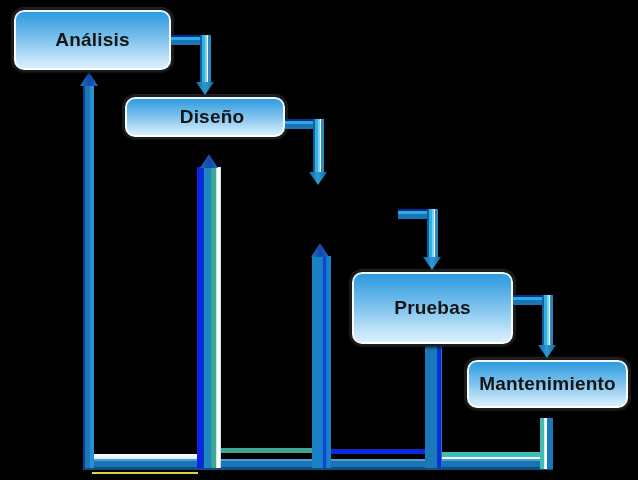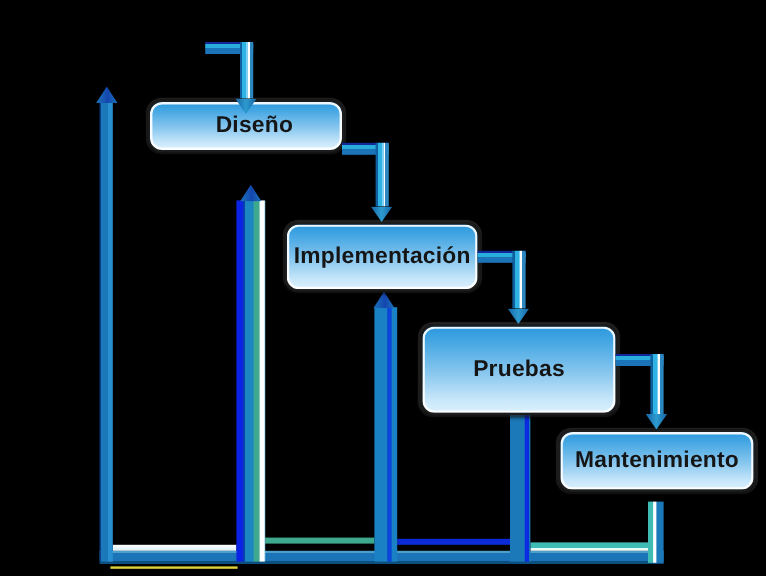--- a/index.html
+++ b/index.html
@@ -70,25 +70,25 @@
   <div class="arr arr-up" style="left:200px;top:154px;"></div>
 
   <div class="riser riser-i" style="left:312px;top:256px;height:212px;"></div>
   <div class="arr arr-up" style="left:311px;top:243px;"></div>
 
   <div class="riser riser-p" style="left:425px;top:343px;height:125px;"></div>
   <div class="arr arr-up" style="left:423px;top:330px;"></div>
 
   <div class="riser drop-m" style="left:540px;top:418px;height:51px;"></div>
 
-  <div class="stage" style="left:123px;top:83px;width:164px;height:44px;padding-left:14px;">
+  <div class="stage" style="left:12px;top:8px;width:161px;height:64px;">
+    <span class="stage-label">Análisis</span>
+  </div>
+  <div class="stage" style="left:123px;top:95px;width:164px;height:44px;padding-left:14px;">
     <span class="stage-label">Diseño</span>
-  </div>
-  <div class="stage" style="left:237px;top:185px;width:163px;height:58px;">
-    <span class="stage-label">Implementación</span>
   </div>
   <div class="stage" style="left:350px;top:270px;width:165px;height:76px;align-items:center;">
     <span class="stage-label">Pruebas</span>
   </div>
   <div class="stage" style="left:465px;top:358px;width:165px;height:52px;">
     <span class="stage-label">Mantenimiento</span>
   </div>
 
   <div class="hpipe" style="left:171px;top:35px;width:40px;"></div>
   <div class="vpipe" style="left:200px;top:35px;height:47px;"></div>

